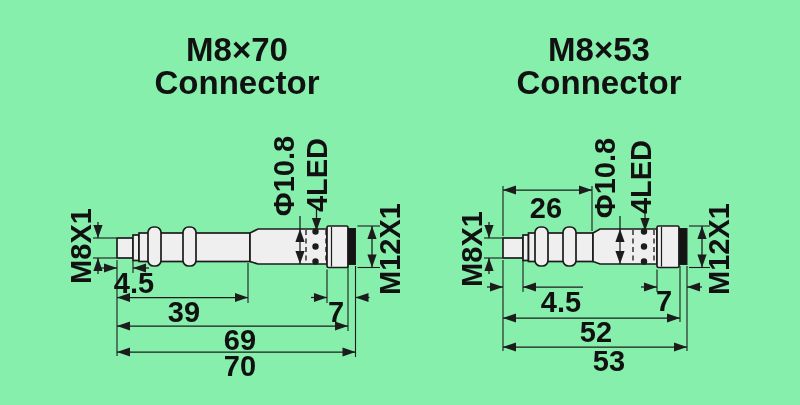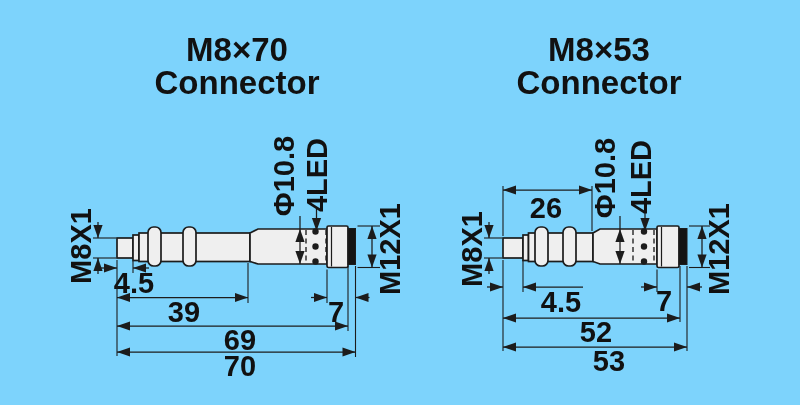--- a/index.html
+++ b/index.html
@@ -1,16 +1,16 @@
 <!DOCTYPE html>
 <html><head>
 <meta charset="utf-8">
 <style>
   html,body{margin:0;padding:0;background:#fff;}
-  .stage{position:relative;width:800px;height:405px;background:#7dd3fc;overflow:hidden;
+  .stage{position:relative;width:800px;height:405px;background:#86efac;overflow:hidden;
          font-family:"Liberation Sans", sans-serif;}
   svg text{font-family:"Liberation Sans", sans-serif;}
 </style>
 </head>
 <body>
 
 <div class="stage">
   <svg id="cv" width="800" height="405" viewBox="0 0 800 405">
       <g>
         <text x="237" y="61" fill="#111" font-size="33" font-weight="700" text-anchor="middle">M8×70</text>

